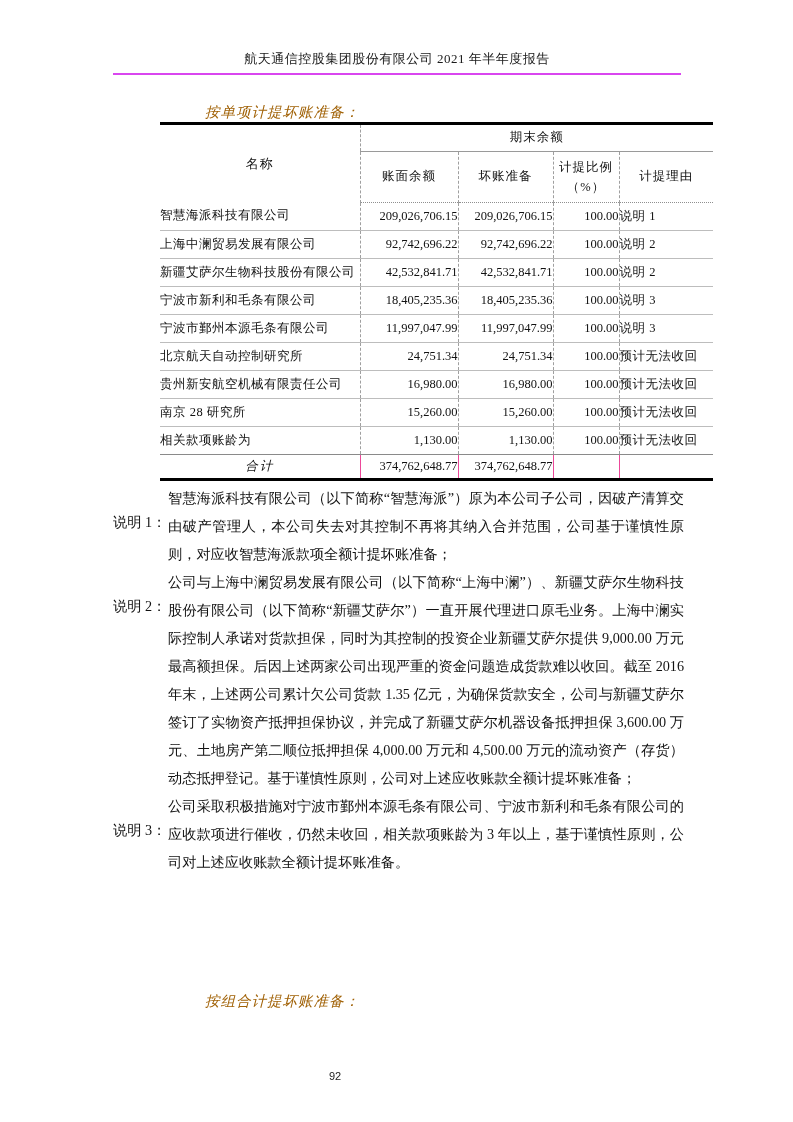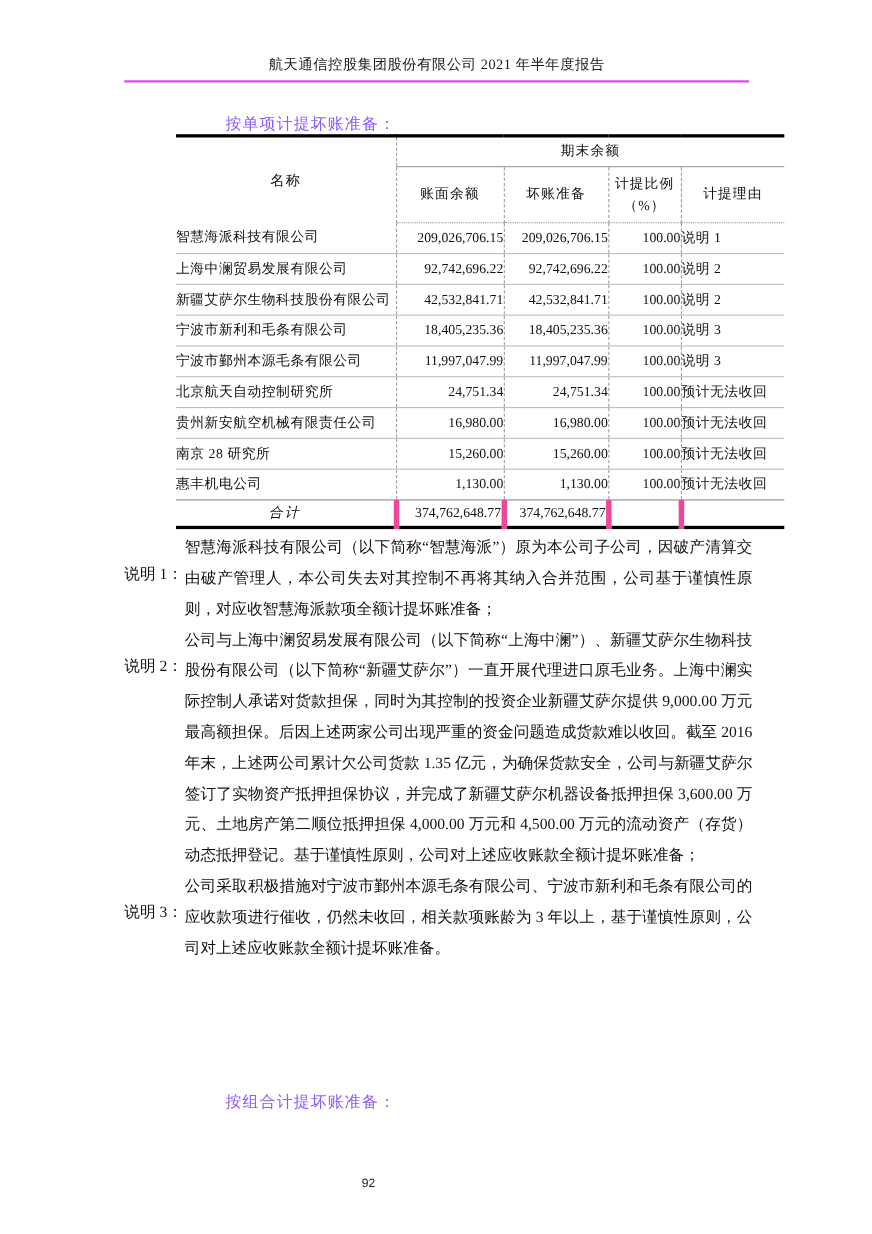--- a/index.html
+++ b/index.html
@@ -15,21 +15,21 @@
   .doc-header{
     position:absolute;top:50px;left:113px;width:568px;
     text-align:center;
     font-size:13px;letter-spacing:.5px;
     padding-bottom:5px;
     border-bottom:2px solid #d946ef;
   }
   
   .sec-title{
     position:absolute;left:205px;
-    font-size:14.5px;letter-spacing:1px;color:#8b5cf6;
+    font-size:14.5px;letter-spacing:1px;color:#a16207;font-style:italic;
   }
   .sec-title.first{top:103px;}
   .sec-title.second{top:992px;}
   
   .tbl-wrap{position:absolute;left:160px;top:122px;width:553px;}
   table.provision{
     width:553px;border-collapse:collapse;table-layout:fixed;
     border-top:3px solid #000;border-bottom:3px solid #000;
     font-size:12.5px;color:#111;
   }
@@ -41,21 +41,21 @@
     border-bottom:1px dotted #8f8f8f;}
   td.vd{border-left:1px dashed #9f9f9f;}
   .ratio-head span{display:block;line-height:20px;}
   tr.datarow td{height:27px;border-bottom:1px solid #bdbdbd;}
   tr.datarow.last td{border-bottom:1px solid #8a8a8a;}
   td.c-name{text-align:left;padding-left:10px;letter-spacing:.5px;}
   td.c-num{text-align:right;padding-right:8px;}
   td.c-ratio{text-align:right;padding-right:5px;}
   td.c-reason{text-align:left;padding-left:6px;letter-spacing:.5px;}
   tr.totalrow td{height:23px;}
-  tr.totalrow td.vs{border-left:5px solid #ec4899;}
+  tr.totalrow td.vs{border-left:1px solid #ec4899;}
   td.c-total-label{text-align:center;letter-spacing:2px;font-style:italic;}
   
   .notes{position:absolute;left:113px;top:484px;width:571px;}
   .note{
     position:relative;
     padding-left:55px;
     font-size:14.2px;line-height:28px;
     text-align:justify;text-justify:inter-ideograph;
     color:#111;
     margin:0;
@@ -156,21 +156,21 @@
           <td class="c-reason vd">预计无法收回</td>
         </tr>
         <tr class="datarow">
           <td class="c-name">南京 28 研究所</td>
           <td class="c-num vd">15,260.00</td>
           <td class="c-num vd">15,260.00</td>
           <td class="c-ratio vd">100.00</td>
           <td class="c-reason vd">预计无法收回</td>
         </tr>
         <tr class="datarow last">
-          <td class="c-name">惠丰机电公司</td>
+          <td class="c-name">相关款项账龄为</td>
           <td class="c-num vd">1,130.00</td>
           <td class="c-num vd">1,130.00</td>
           <td class="c-ratio vd">100.00</td>
           <td class="c-reason vd">预计无法收回</td>
         </tr>
 
         <tr class="totalrow">
           <td class="c-total-label">合计</td>
           <td class="c-num vs">374,762,648.77</td>
           <td class="c-num vs">374,762,648.77</td>

